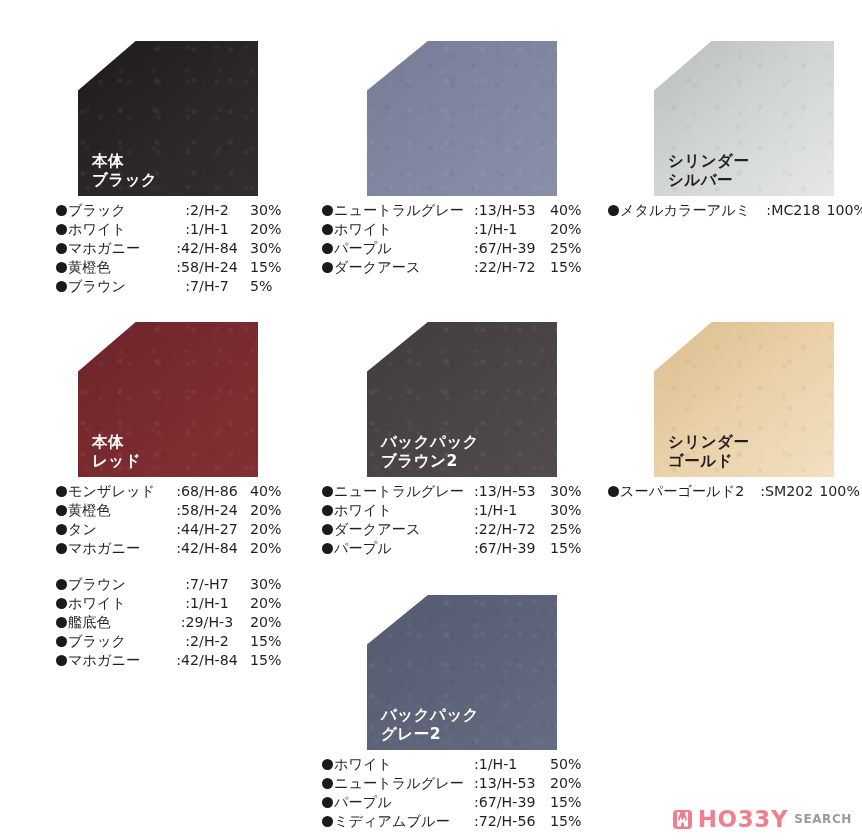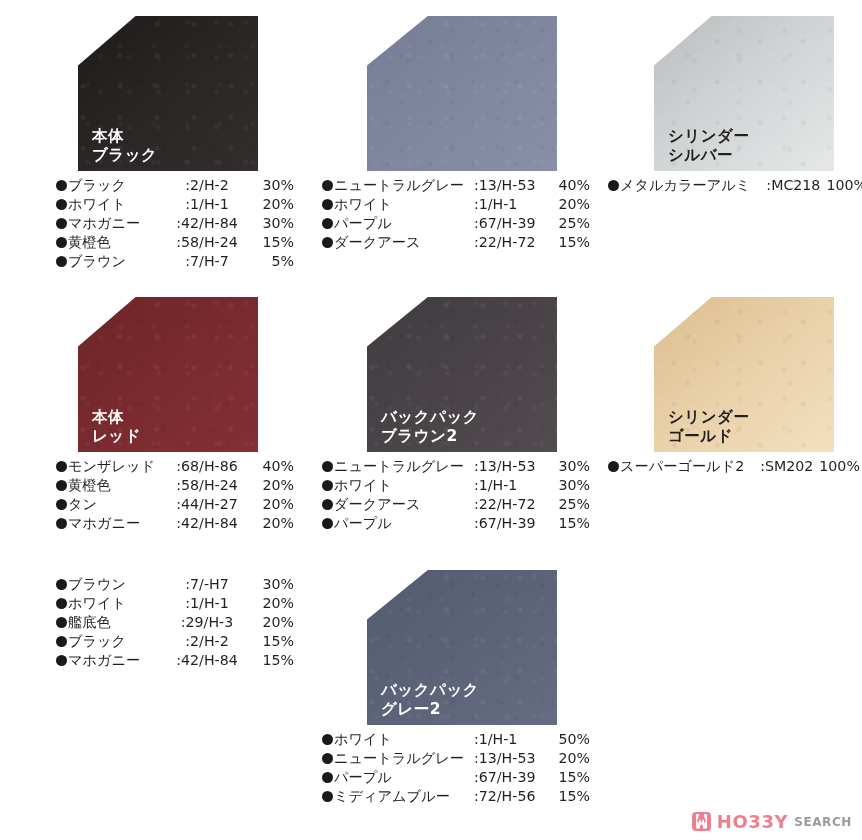--- a/index.html
+++ b/index.html
@@ -27,20 +27,21 @@
     position: absolute;
   }
 
   
   .swatch {
     position: relative;
     width: 100%;
     clip-path: polygon(32% 0%, 100% 0%, 100% 100%, 0% 100%, 0% 32%);
     -webkit-clip-path: polygon(32% 0%, 100% 0%, 100% 100%, 0% 100%, 0% 32%);
     overflow: hidden;
+    margin-top: 25px;
   }
   .swatch .grain {
     position: absolute;
     inset: 0;
     opacity: .10;
     background-image:
       radial-gradient(circle at 13% 27%, rgba(255,255,255,.55) 0 2px, transparent 3px),
       radial-gradient(circle at 47% 61%, rgba(0,0,0,.40) 0 2px, transparent 3px),
       radial-gradient(circle at 78% 18%, rgba(255,255,255,.40) 0 2px, transparent 3px),
       radial-gradient(circle at 66% 84%, rgba(0,0,0,.35) 0 2px, transparent 3px),
@@ -78,21 +79,21 @@
     width: 11px;
     height: 11px;
     border-radius: 50%;
     background: #1a1a1a;
     margin-right: 1px;
     position: relative;
     top: 1px;
   }
   .recipe .pname  { flex: 0 0 auto; }
   .recipe .pcode  { flex: 0 0 auto; text-align: left; }
-  .recipe .pct    { flex: 0 0 auto; text-align: right; }
+  .recipe .pct    { flex: 0 0 auto; }
 
   
   .rc-narrow .pname { width: 96px; }
   .rc-narrow .pcode { width: 86px; text-align: center; }
   .rc-narrow .pct   { width: 44px; }
 
   .rc-wide  .pname { width: 140px; }
   .rc-wide  .pcode { width: 76px; }
   .rc-wide  .pct   { width: 40px; }
 
@@ -112,21 +113,21 @@
   .logo .mark {
     width: 19px;
     height: 19px;
     border-radius: 4px;
     background: #ef7e8e;
     position: relative;
     display: inline-block;
   }
   .logo .mark svg { position: absolute; left: 3px; top: 2px; }
   .logo .word1 {
-    font-size: 18px;
+    font-size: 23px;
     font-weight: bold;
     letter-spacing: .6px;
     color: #ef7e8e;
   }
   .logo .word2 {
     font-size: 12px;
     font-weight: bold;
     letter-spacing: .6px;
     color: #9b9b9b;
   }

